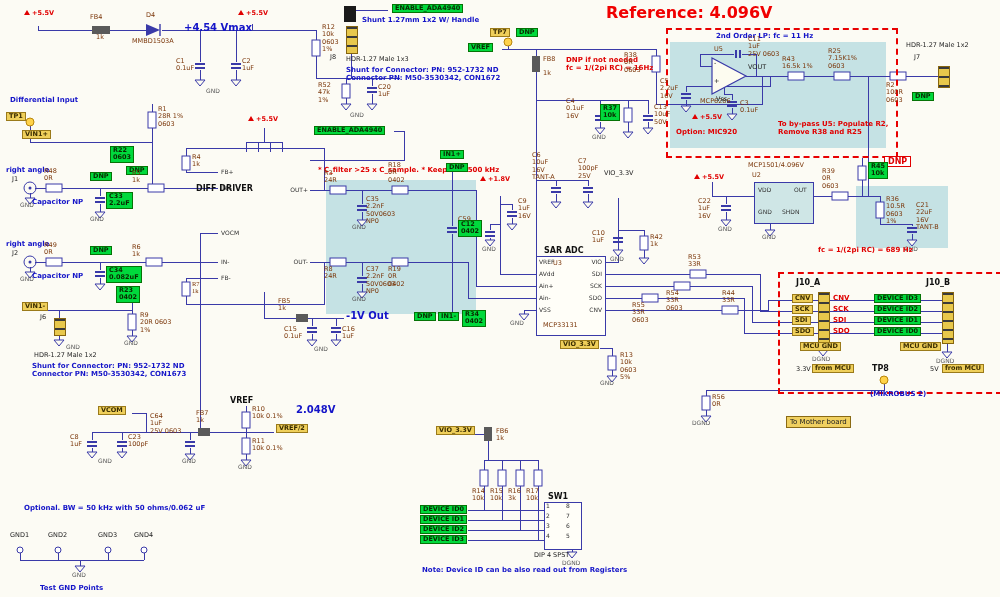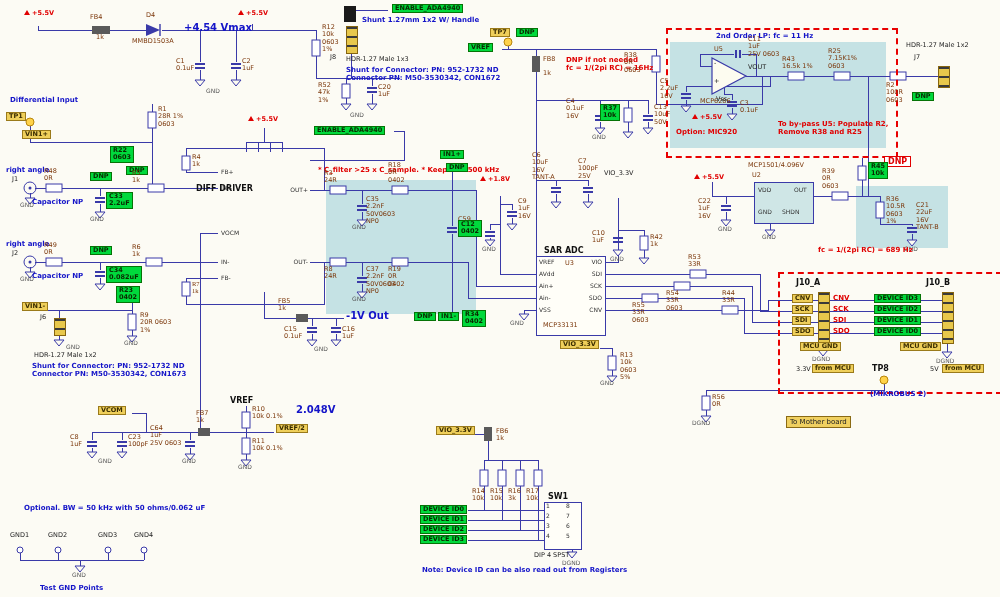--- a/index.html
+++ b/index.html
@@ -205,21 +205,21 @@
   <div class="dash" style="left:666px;top:28px;width:228px;height:126px;"></div>
   <div class="dash" style="left:778px;top:272px;width:220px;height:118px;"></div>
 
   <div class="strip" style="left:346px;top:26px;width:10px;height:26px;"></div>
   <div class="strip" style="left:54px;top:318px;width:10px;height:16px;"></div>
   <div class="strip" style="left:938px;top:66px;width:10px;height:20px;"></div>
   <div class="strip" style="left:818px;top:292px;width:10px;height:50px;"></div>
   <div class="strip" style="left:942px;top:292px;width:10px;height:50px;"></div>
 
   <div class="icbox" id="u3box" style="left:536px;top:256px;width:68px;height:78px;">
-    <span class="icref" style="left:28px;top:2px;">U3</span>
+    <span class="icref" style="left:16px;top:2px;">U3</span>
     <span class="icref" style="left:6px;top:64px;">MCP33131</span>
   </div>
   <div class="icbox icteal" id="u2box" style="left:754px;top:182px;width:58px;height:40px;"></div>
   <div class="icbox" id="sw1box" style="left:544px;top:502px;width:36px;height:46px;"></div>
 
 <div class="it pw" style="left: 24px; top: 10px;">+5.5V</div>
     <div class="it rf" style="left: 90px; top: 14px;">FB4</div>
     <div class="it rf" style="left: 96px; top: 34px;">1k</div>
     <div class="it rf" style="left: 146px; top: 12px;">D4</div>
     <div class="it rf" style="left: 132px; top: 38px;">MMBD1503A</div>
@@ -239,20 +239,21 @@
 1%</div>
     <div class="it rf" style="left: 378px; top: 84px;">C20
 1uF</div>
     <div class="it gd" style="left: 350px; top: 112px;">GND</div>
     <div class="it bk" style="left: 330px; top: 54px;">J8</div>
     <div class="it bk" style="left: 346px; top: 56px;">HDR-1.27 Male 1x3</div>
     <div class="it bl" style="left: 346px; top: 66px;">Shunt for Connector: PN: 952-1732 ND
 Connector PN: M50-3530342, CON1672</div>
     <div class="it bl" style="left: 362px; top: 16px;">Shunt 1.27mm 1x2 W/ Handle</div>
     <div class="it gn" style="left: 392px; top: 4px;">ENABLE_ADA4940</div>
+    <div class="it t1" style="left: 606px; top: 4px;">Reference: 4.096V</div>
     <div class="it gn" style="left: 468px; top: 43px;">VREF</div>
     <div class="it yl" style="left: 490px; top: 28px;">TP7</div>
     <div class="it gn" style="left: 516px; top: 28px;">DNP</div>
     <div class="it rf" style="left: 543px; top: 56px;">FB8</div>
     <div class="it rf" style="left: 543px; top: 70px;">1k</div>
     <div class="it rd" style="left: 566px; top: 56px;">DNP if not needed
 fc = 1/(2pi RC) = 16Hz</div>
     <div class="it rf" style="left: 624px; top: 52px;">R38
 0R
 0603</div>
@@ -478,21 +479,21 @@
     <div class="it rf" style="left: 196px; top: 410px;">FB7
 1k</div>
     <div class="it bb" style="left: 230px; top: 396px;">VREF</div>
     <div class="it rf" style="left: 252px; top: 406px;">R10
 10k 0.1%</div>
     <div class="it bB" style="left: 296px; top: 404px;">2.048V</div>
     <div class="it yl" style="left: 276px; top: 424px;">VREF/2</div>
     <div class="it rf" style="left: 252px; top: 438px;">R11
 10k 0.1%</div>
     <div class="it gd" style="left: 238px; top: 464px;">GND</div>
-    <div class="it rf" style="left: 150px; top: 425px;">C64
+    <div class="it rf" style="left: 150px; top: 413px;">C64
 1uF
 25V 0603</div>
     <div class="it rf" style="left: 70px; top: 434px;">C8
 1uF</div>
     <div class="it rf" style="left: 128px; top: 434px;">C23
 100pF</div>
     <div class="it gd" style="left: 98px; top: 458px;">GND</div>
     <div class="it gd" style="left: 182px; top: 458px;">GND</div>
     <div class="it bl" style="left: 24px; top: 504px;">Optional.   BW = 50 kHz with 50 ohms/0.062 uF</div>
     <div class="it bk" style="left: 10px; top: 532px;">GND1</div>

